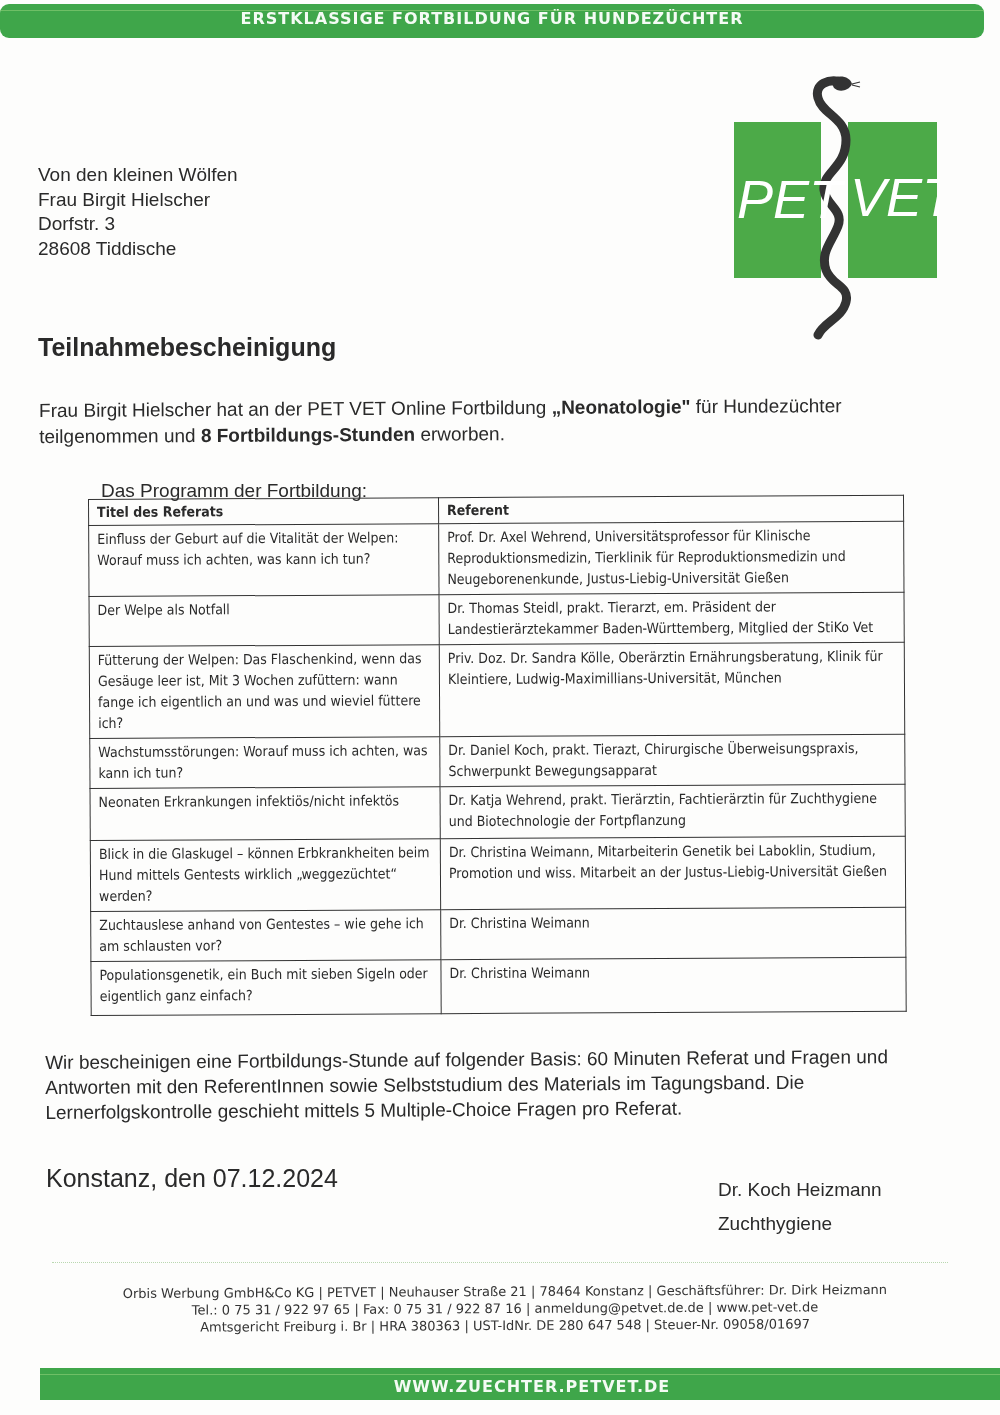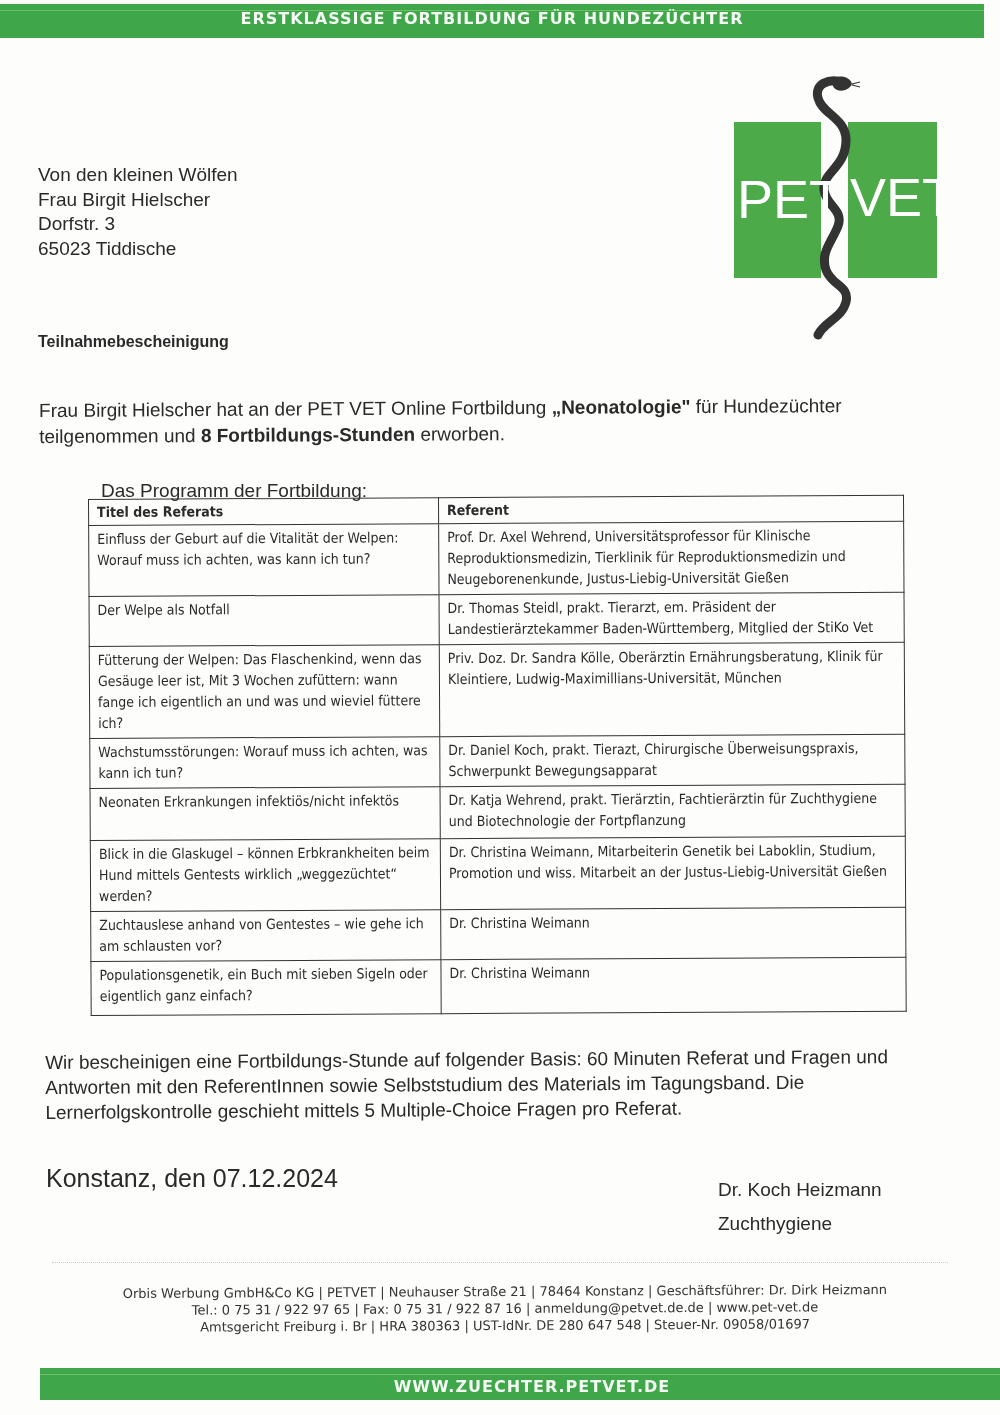--- a/index.html
+++ b/index.html
@@ -1,23 +1,23 @@
 <!DOCTYPE html>
 <html><head>
 <meta charset="utf-8">
 <style>
   html, body { margin:0; padding:0; }
   body { width:1000px; height:1415px; background:#fdfdfc; position:relative; overflow:hidden; font-family:"Liberation Sans", sans-serif; color:#2a2a2a; }
   .band { position:absolute; left:0; background:#3fa64a; color:#f4fbf4; font-family:"DejaVu Sans", sans-serif; font-weight:bold; text-align:center; letter-spacing:1px; }
-  .band-top { top:4px; width:984px; height:34px; line-height:30px; font-size:16px; }
+  .band-top { top:4px; width:984px; height:34px; line-height:30px; font-size:16px;border-radius:9px; }
   .band-bottom { top:1368px; left:8px; width:984px; height:32px; line-height:38px; font-size:16px;margin-left:32px; }
   .band .hl { position:absolute; left:0; right:0; top:6px; height:1px; background:#8fd07a; opacity:.6; }
-  .logo { position:absolute; left:734px; top:70px; width:206px; height:270px; }
+  .logo { position:absolute; left:734px; top:70px; width:206px; height:270px;font-style:italic; }
   .address { position:absolute; left:38px; top:163px; font-size:19px; line-height:24.5px; }
-  .title { position:absolute; left:38px; top:333px; font-size:16px; font-weight:bold; }
+  .title { position:absolute; left:38px; top:333px; font-size:25px; font-weight:bold; }
   .intro { position:absolute; left:39px; top:398px; width:900px; font-size:19px; line-height:26px; transform:rotate(-0.35deg); transform-origin:left top; }
   .intro b { font-weight:bold; }
   .prog-label { position:absolute; left:101px; top:480px; font-size:19px; }
   table.prog { position:absolute; left:88px; top:499px; width:816px; border-collapse:collapse; font-family:"DejaVu Sans Condensed","DejaVu Sans", sans-serif; font-size:14px; line-height:21px; transform:rotate(-0.3deg); transform-origin:left top; }
   table.prog th, table.prog td { border:1.5px solid #333; padding:3px 8px 4px 8px; vertical-align:top; text-align:left; font-stretch:condensed; }
   table.prog th { font-weight:bold; padding-top:2px; padding-bottom:2px; }
   table.prog td.c1 { width:333px; }
   .basis { position:absolute; left:45px; top:1050px; width:920px; font-size:19px; line-height:25px; transform:rotate(-0.4deg); transform-origin:left top; }
   .date { position:absolute; left:46px; top:1164px; font-size:25px; }
   .signer { position:absolute; left:718px; top:1173px; font-size:19px; line-height:34px; }
@@ -41,21 +41,21 @@
     <path d="M118 14 L126 12 M118 15 L126 17" stroke="#333" stroke-width="1.2"></path>
     <text x="3" y="148" font-family="Liberation Sans, sans-serif" font-size="54" fill="#ffffff">PET</text>
     <text x="116" y="146" font-family="Liberation Sans, sans-serif" font-size="54" fill="#ffffff">VET</text>
   </svg>
 </div>
 
 <div class="address">
   <div>Von den kleinen Wölfen</div>
   <div>Frau Birgit Hielscher</div>
   <div>Dorfstr. 3</div>
-  <div>65023 Tiddische</div>
+  <div>28608 Tiddische</div>
 </div>
 
 <div class="title">Teilnahmebescheinigung</div>
 
 <div class="intro">
   <span>Frau  Birgit Hielscher hat an der PET VET Online Fortbildung </span><b>„Neonatologie"</b><span> für Hundezüchter teilgenommen und </span><b>8 Fortbildungs-Stunden</b><span> erworben.</span>
 </div>
 
 <div class="prog-label">Das Programm der Fortbildung:</div>
 

